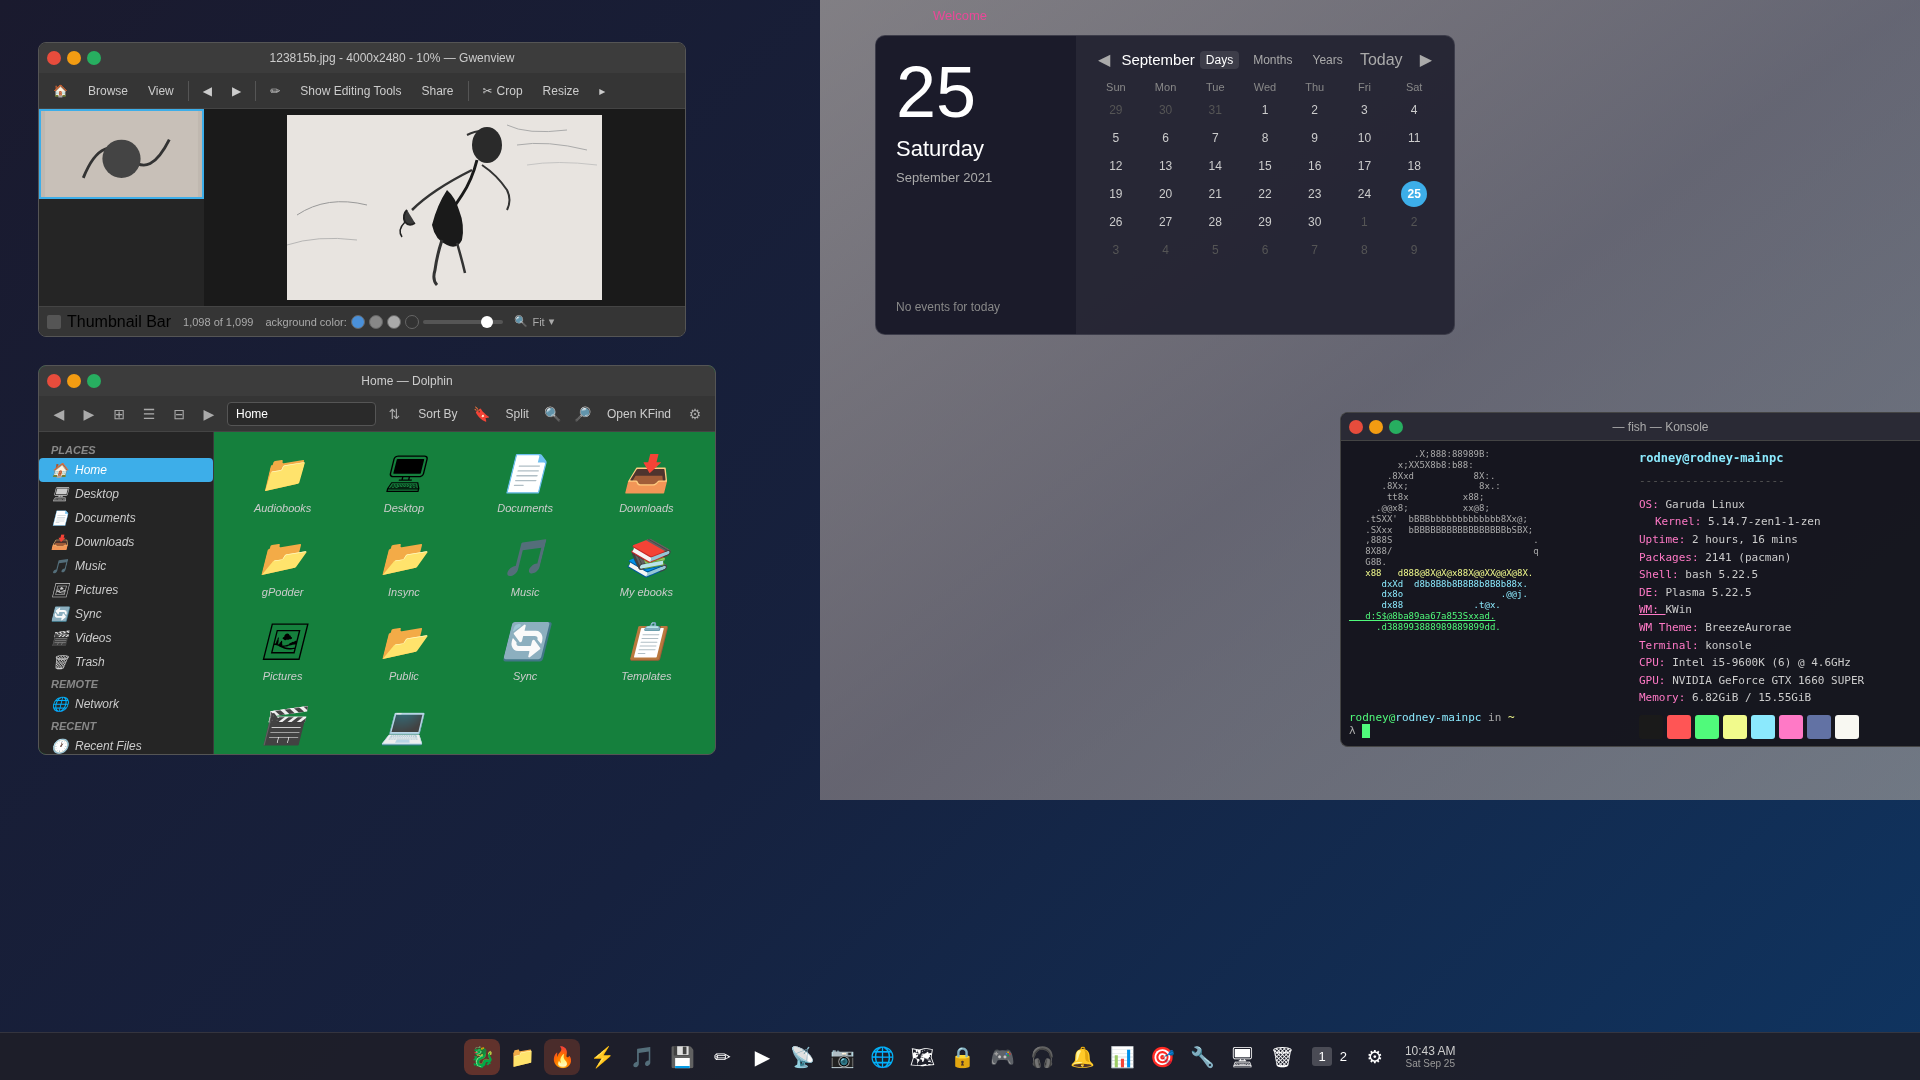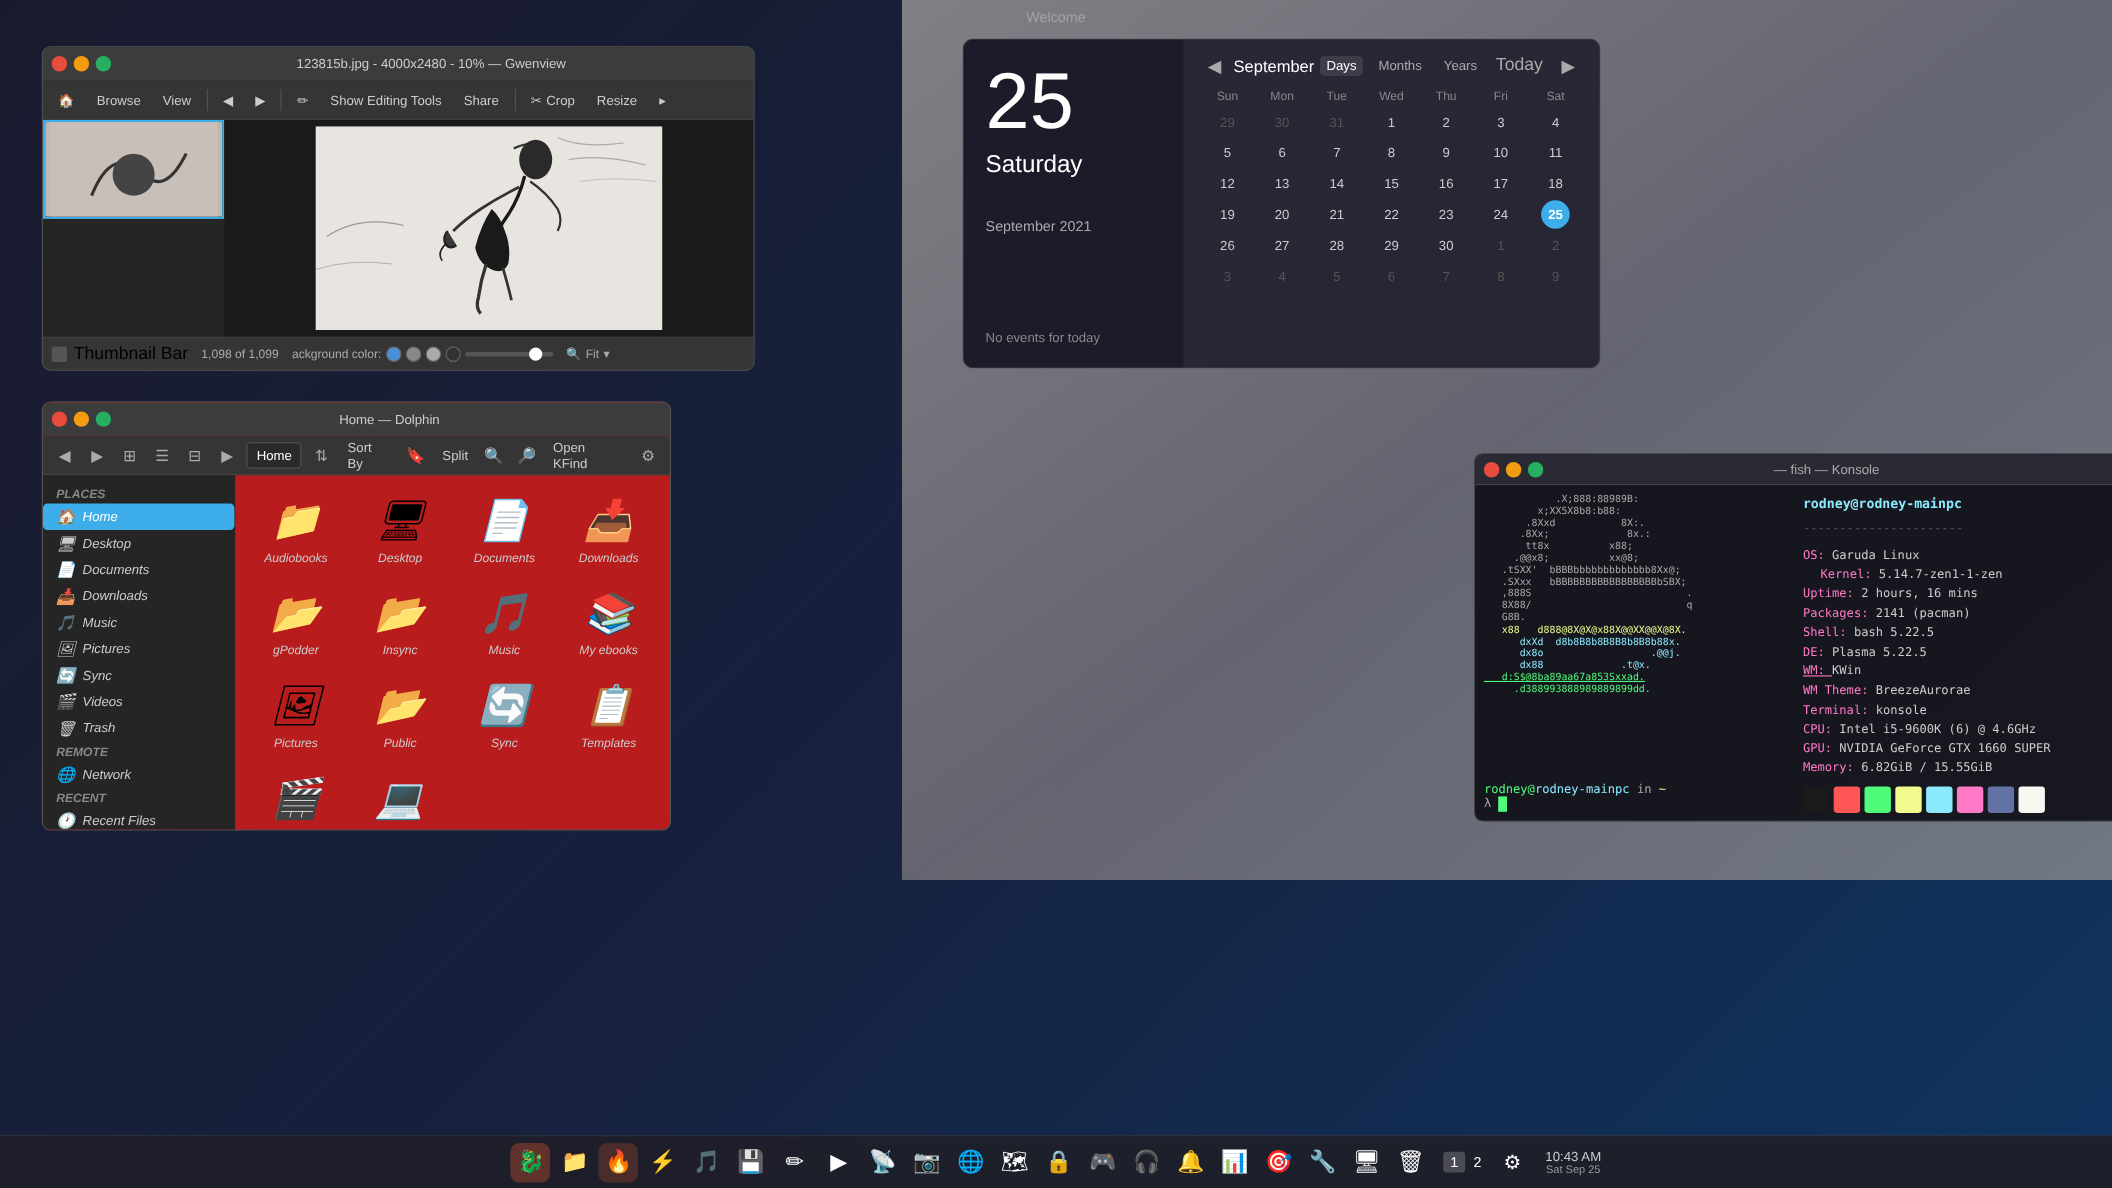--- a/index.html
+++ b/index.html
@@ -243,23 +243,23 @@
       display: flex;
       align-items: center;
       gap: 6px;
     }
 
     
     .dolphin-window {
       position: absolute;
       top: 365px;
       left: 38px;
-      width: 572px;
+      width: 678px;
       height: 390px;
-      background: #b91c1c;
+      background: #15803d;
       border-radius: 8px;
       border: 1px solid #555;
       overflow: hidden;
       z-index: 10;
     }
 
     .dolphin-toolbar {
       height: 36px;
       background: #353535;
       display: flex;
@@ -413,21 +413,20 @@
 
     .cal-day-name {
       font-size: 22px;
       color: white;
       font-weight: 400;
     }
 
     .cal-month-year {
       font-size: 13px;
       color: #aaa;
-      margin-top: 28px;
     }
 
     .cal-no-events {
       color: #888;
       font-size: 12px;
       margin-top: auto;
     }
 
     .calendar-right {
       flex: 1;
@@ -587,21 +586,21 @@
       background: #50fa7b;
       vertical-align: middle;
     }
 
     
     .welcome-label {
       position: absolute;
       top: 8px;
       left: 50%;
       transform: translateX(-50%);
-      color: #a3a3a3;
+      color: #ec4899;
       font-size: 13px;
       z-index: 5;
     }
   </style>
 </head>
 <body>
 
 <div class="desktop-bg"></div>
 <div class="sketch-bg"></div>
 

